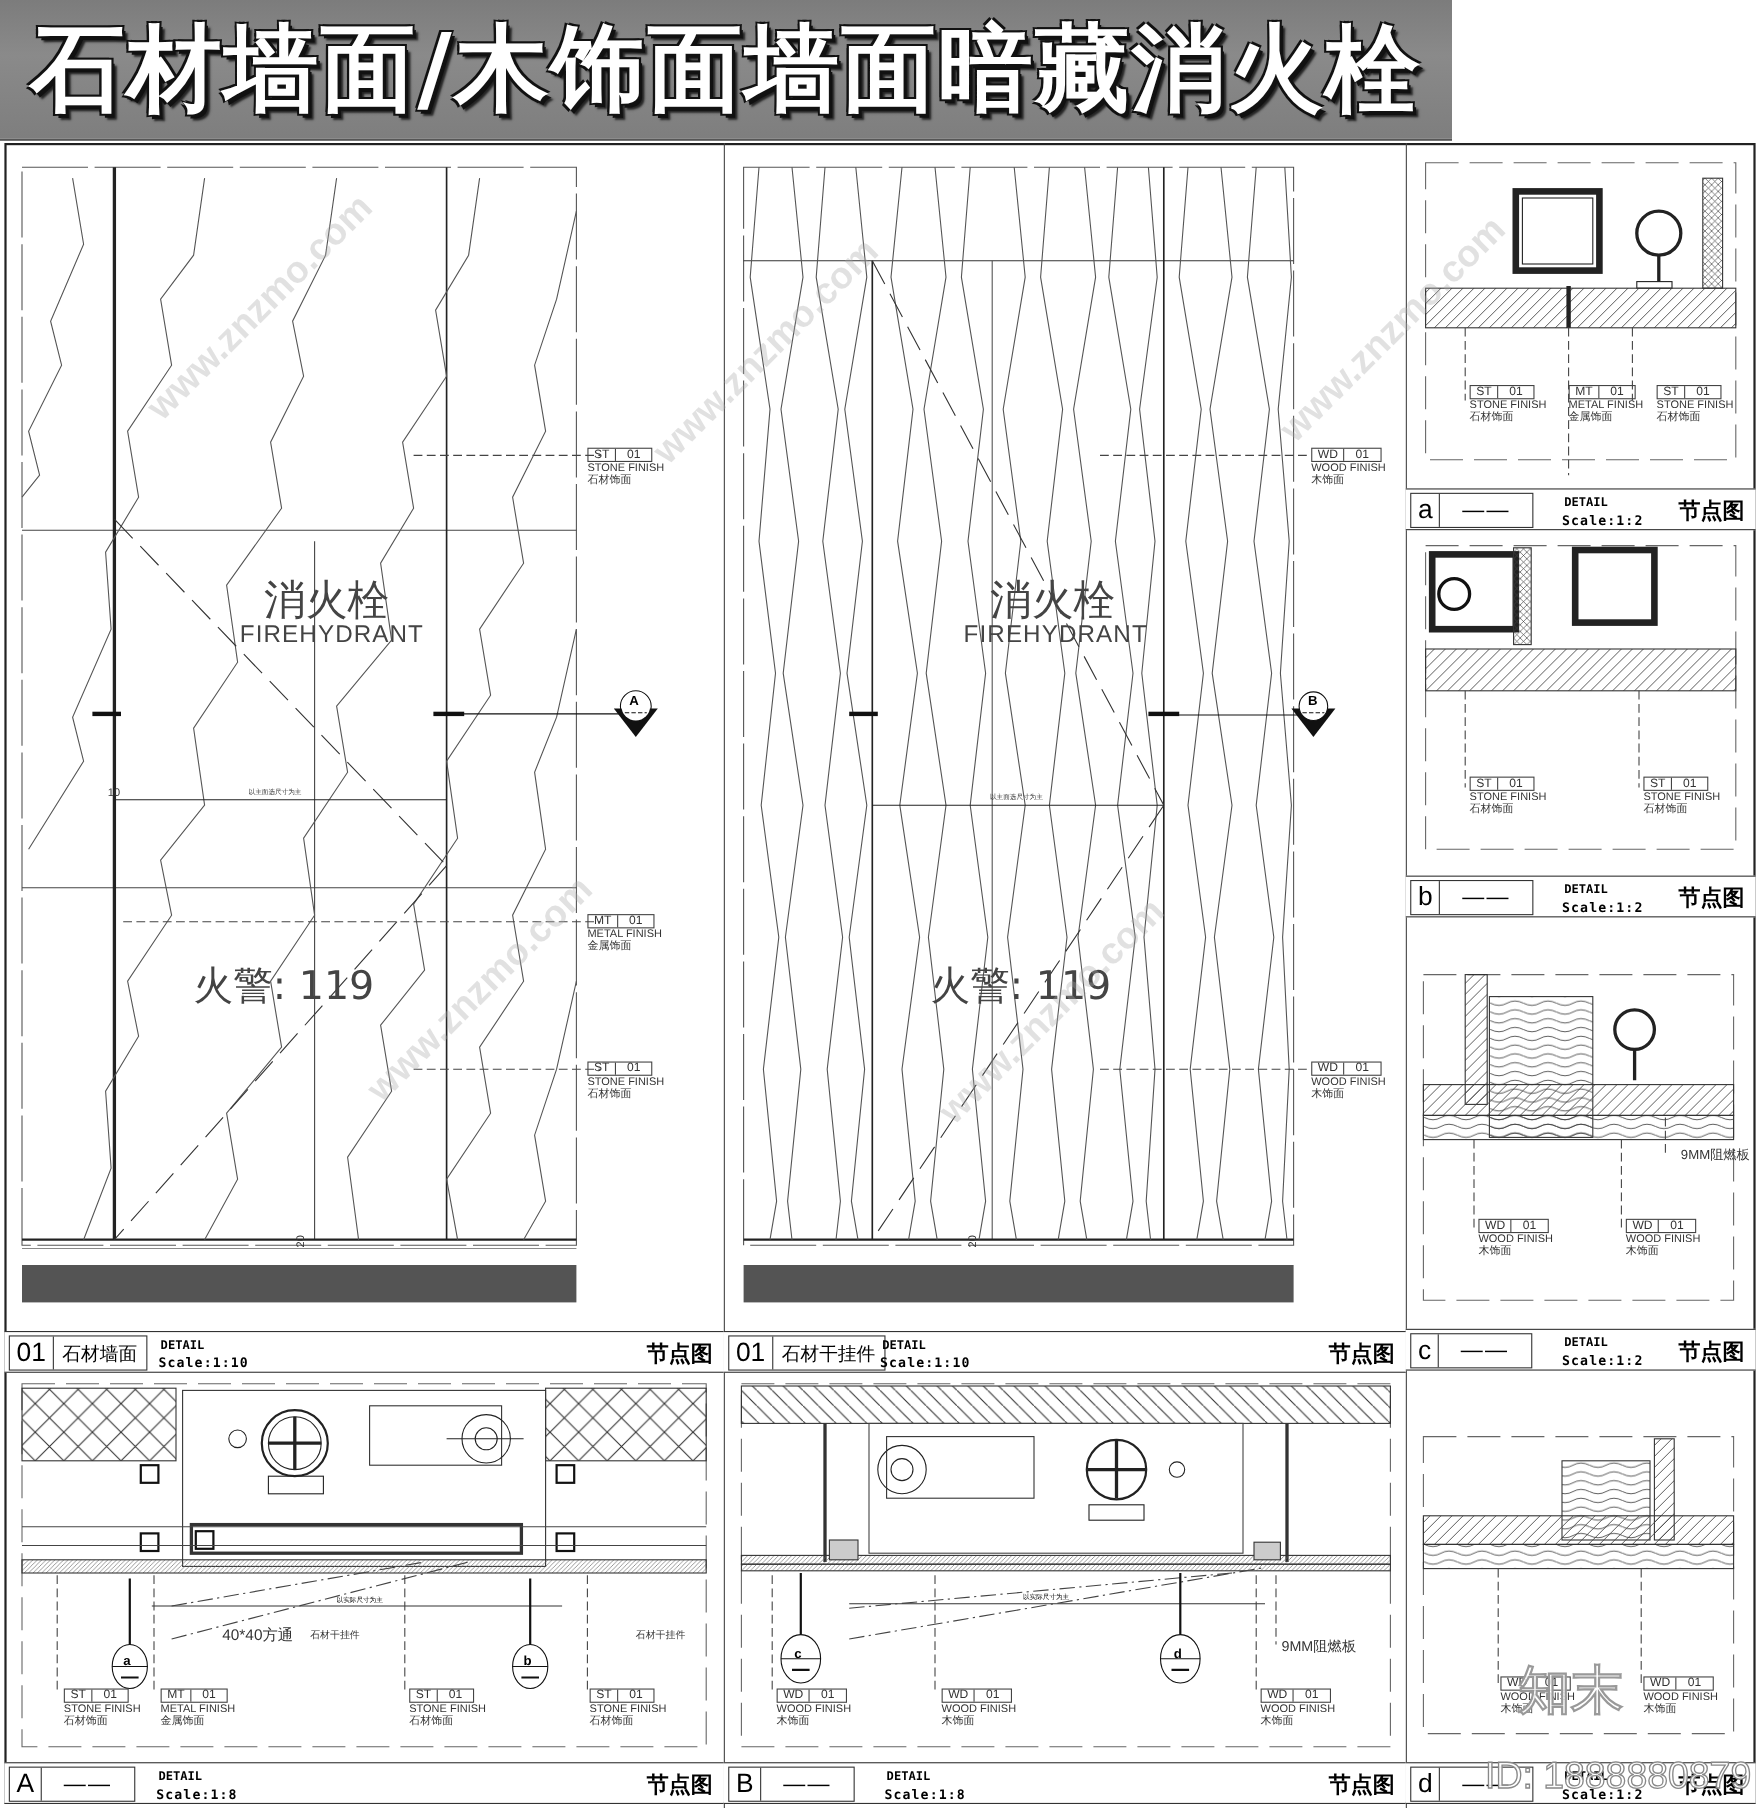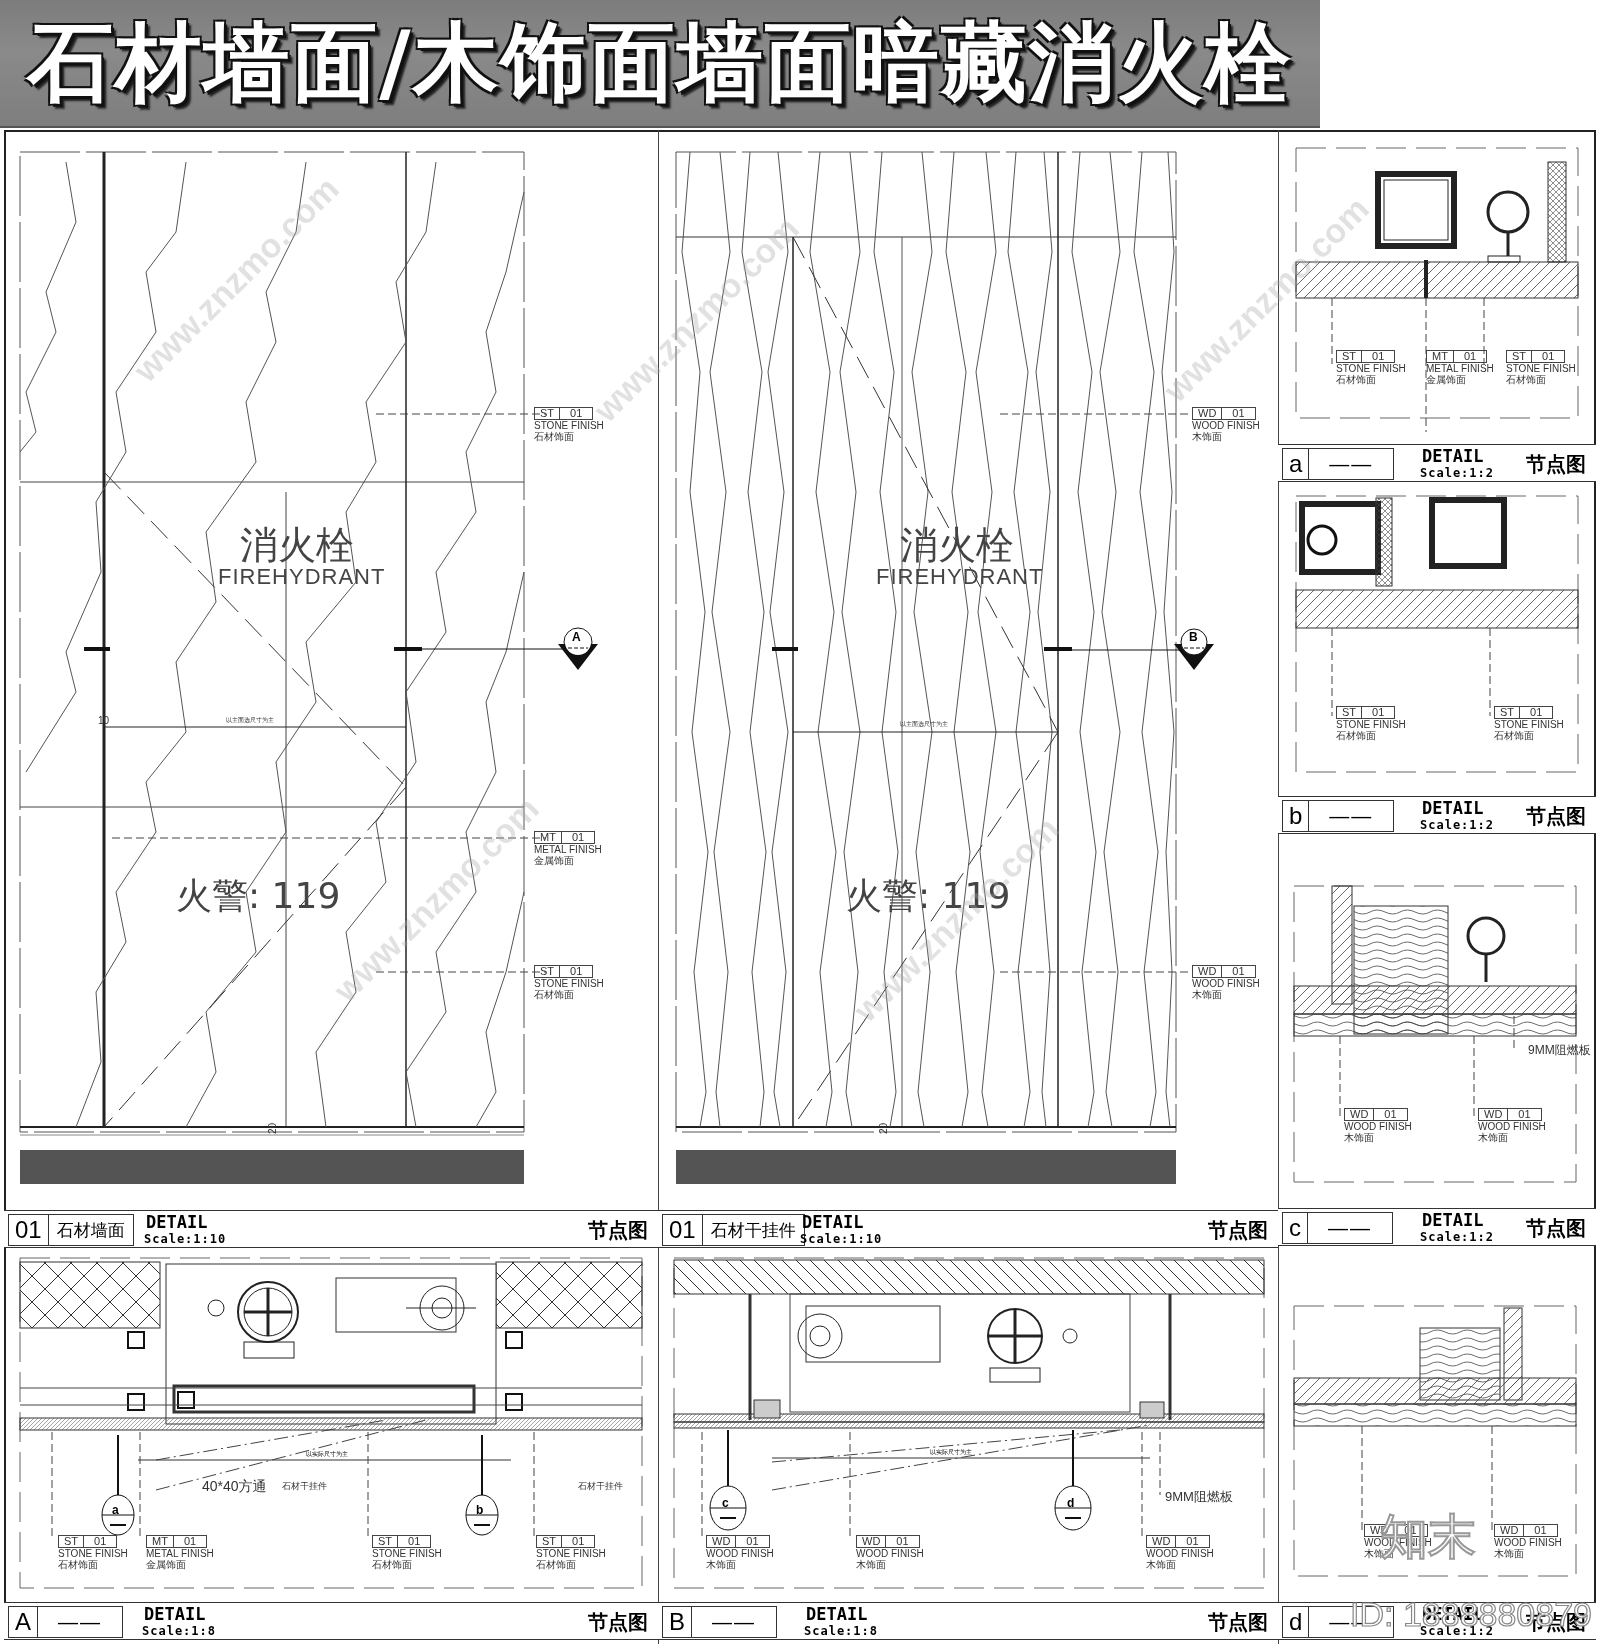--- a/index.html
+++ b/index.html
@@ -7,21 +7,21 @@
   .banner { position: absolute; left: 0; top: 0; width: 1320px; height: 128px; background: linear-gradient(#7c7c7c, #8a8a8a 40%, #7e7e7e); border-bottom: 2px solid #555; display: flex; align-items: center; justify-content: center; }
   .banner-title { font-family: "DejaVu Sans", sans-serif; font-weight: bold; font-size: 86px; color: #fff; letter-spacing: 2px; text-shadow: 3px 3px 0 #111, -2px -2px 0 #111, 2px -2px 0 #111, -2px 2px 0 #111, 5px 5px 2px #222; }
   .sheet { position: absolute; left: 4px; top: 130px; width: 1592px; height: 1510px; border: 2px solid #222; }
   .vline { position: absolute; background: #444; width: 1px; }
   .panel { position: absolute; }
   .titlebar { position: absolute; border-top: 1px solid #333; border-bottom: 1px solid #333; height: 38px; background: #fff; }
   .tb-box { position: absolute; left: 4px; top: 3px; height: 32px; border: 1px solid #333; display: flex; align-items: stretch; background:#fff; }
   .tb-id { font-family: "Liberation Sans", sans-serif; font-size: 24px; padding: 0 6px; display: flex; align-items: center; border-right: 1px solid #333; }
   .tb-name { font-family: "DejaVu Sans", sans-serif; font-size: 17px; padding: 0 8px; display: flex; align-items: center; }
   .tb-dash { width: 84px; display: flex; align-items: center; justify-content: center; font-size: 20px; letter-spacing: 2px; }
-  .tb-detail { position: absolute; top: 3px; font-family: "DejaVu Sans Mono", monospace; font-size: 17px; font-weight: bold; line-height: 17px; }
+  .tb-detail { position: absolute; top: 3px; font-family: "DejaVu Sans Mono", monospace; font-size: 11px; font-weight: bold; line-height: 17px; }
   .tb-scale { position: absolute; top: 21px; font-family: "DejaVu Sans Mono", monospace; font-size: 12px; font-weight: bold; letter-spacing: 1px; }
   .tb-node { position: absolute; top: 6px; right: 10px; font-family: "DejaVu Sans", sans-serif; font-weight: bold; font-size: 20px; }
   svg text { font-family: "Liberation Sans", sans-serif; }
   .tag { position: absolute; font-size: 10px; text-align: left; color: #333; line-height: 11px; }
   .tag .code { display: inline-flex; border: 1px solid #444; font-size: 11px; }
   .tag .code span { padding: 0 5px; }
   .tag .code span + span { border-left: 1px solid #444; padding: 0 10px; }
   .wm { position: absolute; color: rgba(170,170,170,0.35); font-size: 34px; font-weight: bold; transform: rotate(-45deg); white-space: nowrap; pointer-events: none; }
   .id-wm { position: absolute; right: 8px; bottom: 10px; font-size: 34px; color: rgba(255,255,255,0.9); -webkit-text-stroke: 1.2px #888; font-family: "Liberation Sans", sans-serif; }
   .logo-wm { position: absolute; left: 1380px; top: 1505px; font-size: 48px; color: rgba(255,255,255,0.85); -webkit-text-stroke: 2px #999; font-family: "DejaVu Sans", sans-serif; }

